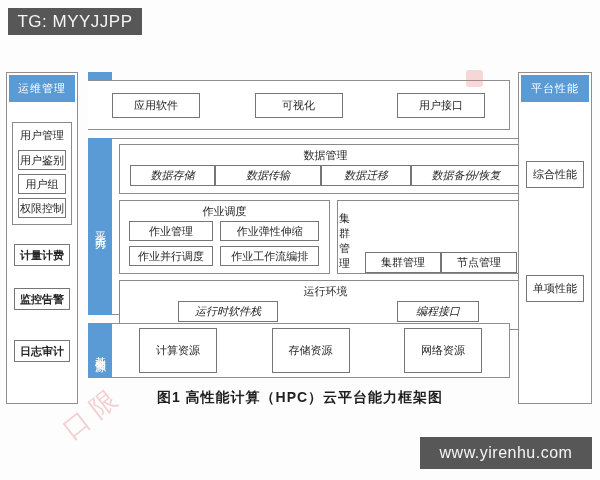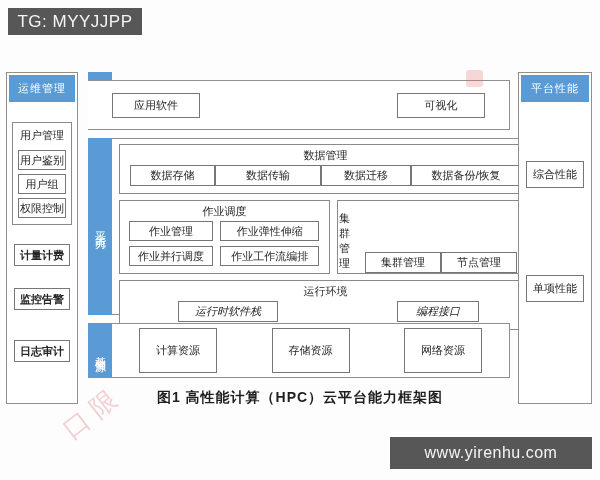--- a/index.html
+++ b/index.html
@@ -2,21 +2,21 @@
 <html><head>
 <meta charset="utf-8">
 <style>
   * { margin:0; padding:0; box-sizing:border-box; }
   html,body { width:600px; height:480px; background:#ffffff; font-family:"Liberation Sans","DejaVu Sans",sans-serif; }
   .stage { position:relative; width:600px; height:480px; background:#fdfdfd; overflow:hidden; }
 
   .badge { position:absolute; background:#575757; color:#f5f5f5; font-size:17px; letter-spacing:.5px;
            display:flex; align-items:center; justify-content:center; }
   .badge.tg   { left:8px;  top:8px;  width:134px; height:27px; }
-  .badge.site { right:8px; bottom:11px; width:202px; height:32px; font-size:16px; }
+  .badge.site { right:8px; bottom:11px; width:172px; height:32px; font-size:16px; }
 
   
   .panel { position:absolute; top:72px; height:332px; border:1px solid #8f8f8f; background:#fff; }
   .panel.left  { left:6px;   width:72px; }
   .panel.right { left:518px; width:74px; }
 
   .blue-head { margin:2px; height:27px; background:#5b9bd5; color:#fff; font-size:11px;
                display:flex; align-items:center; justify-content:center; letter-spacing:1px; }
 
   .box { border:1px solid #767676; background:#fff; color:#262626; font-size:11px;
@@ -46,21 +46,21 @@
   .row-content { flex:1; border:1px solid #8f8f8f; border-left:none; background:#fff; position:relative; }
 
   .app .row-content { display:flex; align-items:center; justify-content:space-between; padding:0 24px; }
   .app .box, .infra .box { width:88px; height:25px; }
   .infra .row-content { display:flex; align-items:center; justify-content:space-between; padding:0 27px; }
   .infra .box { width:78px; height:45px; }
 
   .platform .row-content { padding:5px 7px; display:flex; flex-direction:column; gap:6px; }
   .pgroup { border:1px solid #8a8a8a; background:#fff; }
   .pgroup .group-title { padding:3px 0 2px; }
-  .pg-data .pg-row { display:flex; justify-content:space-between; padding:0 10px 7px; }
+  .pg-data .pg-row { display:flex; justify-content:space-between; padding:0 10px 7px;font-style:italic; }
   .pg-data .box { height:21px; }
   .pg-data .box:nth-child(1){ width:85px; } .pg-data .box:nth-child(2){ width:106px; }
   .pg-data .box:nth-child(3){ width:90px; } .pg-data .box:nth-child(4){ width:110px; }
 
   .pg-mid { display:flex; gap:7px; }
   .pg-job { flex:52 1 0; }
   .pg-cluster { flex:48 1 0; display:flex; flex-direction:row;align-items:flex-end; }
   .pg-job .grid { display:grid; grid-template-columns:44% 52%; gap:5px 7px; padding:0 9px 7px; }
   .pg-job .box { height:20px; width:100%; }
   .pg-cluster .pg-row { display:flex; justify-content:space-between; padding:6px 14px 0; }
@@ -99,20 +99,21 @@
     <div class="box solo m1">计量计费</div>
     <div class="box solo m2">监控告警</div>
     <div class="box solo m3">日志审计</div>
   </div>
 
   <div class="row app">
     <div class="vtab">应用能力</div>
     <div class="row-content">
       <div class="box">应用软件</div>
       <div class="box">可视化</div>
+      <div class="box">用户接口</div>
     </div>
   </div>
 
   <div class="row platform">
     <div class="vtab">平台能力</div>
     <div class="row-content">
 
       <div class="pgroup pg-data">
         <div class="group-title">数据管理</div>
         <div class="pg-row">

